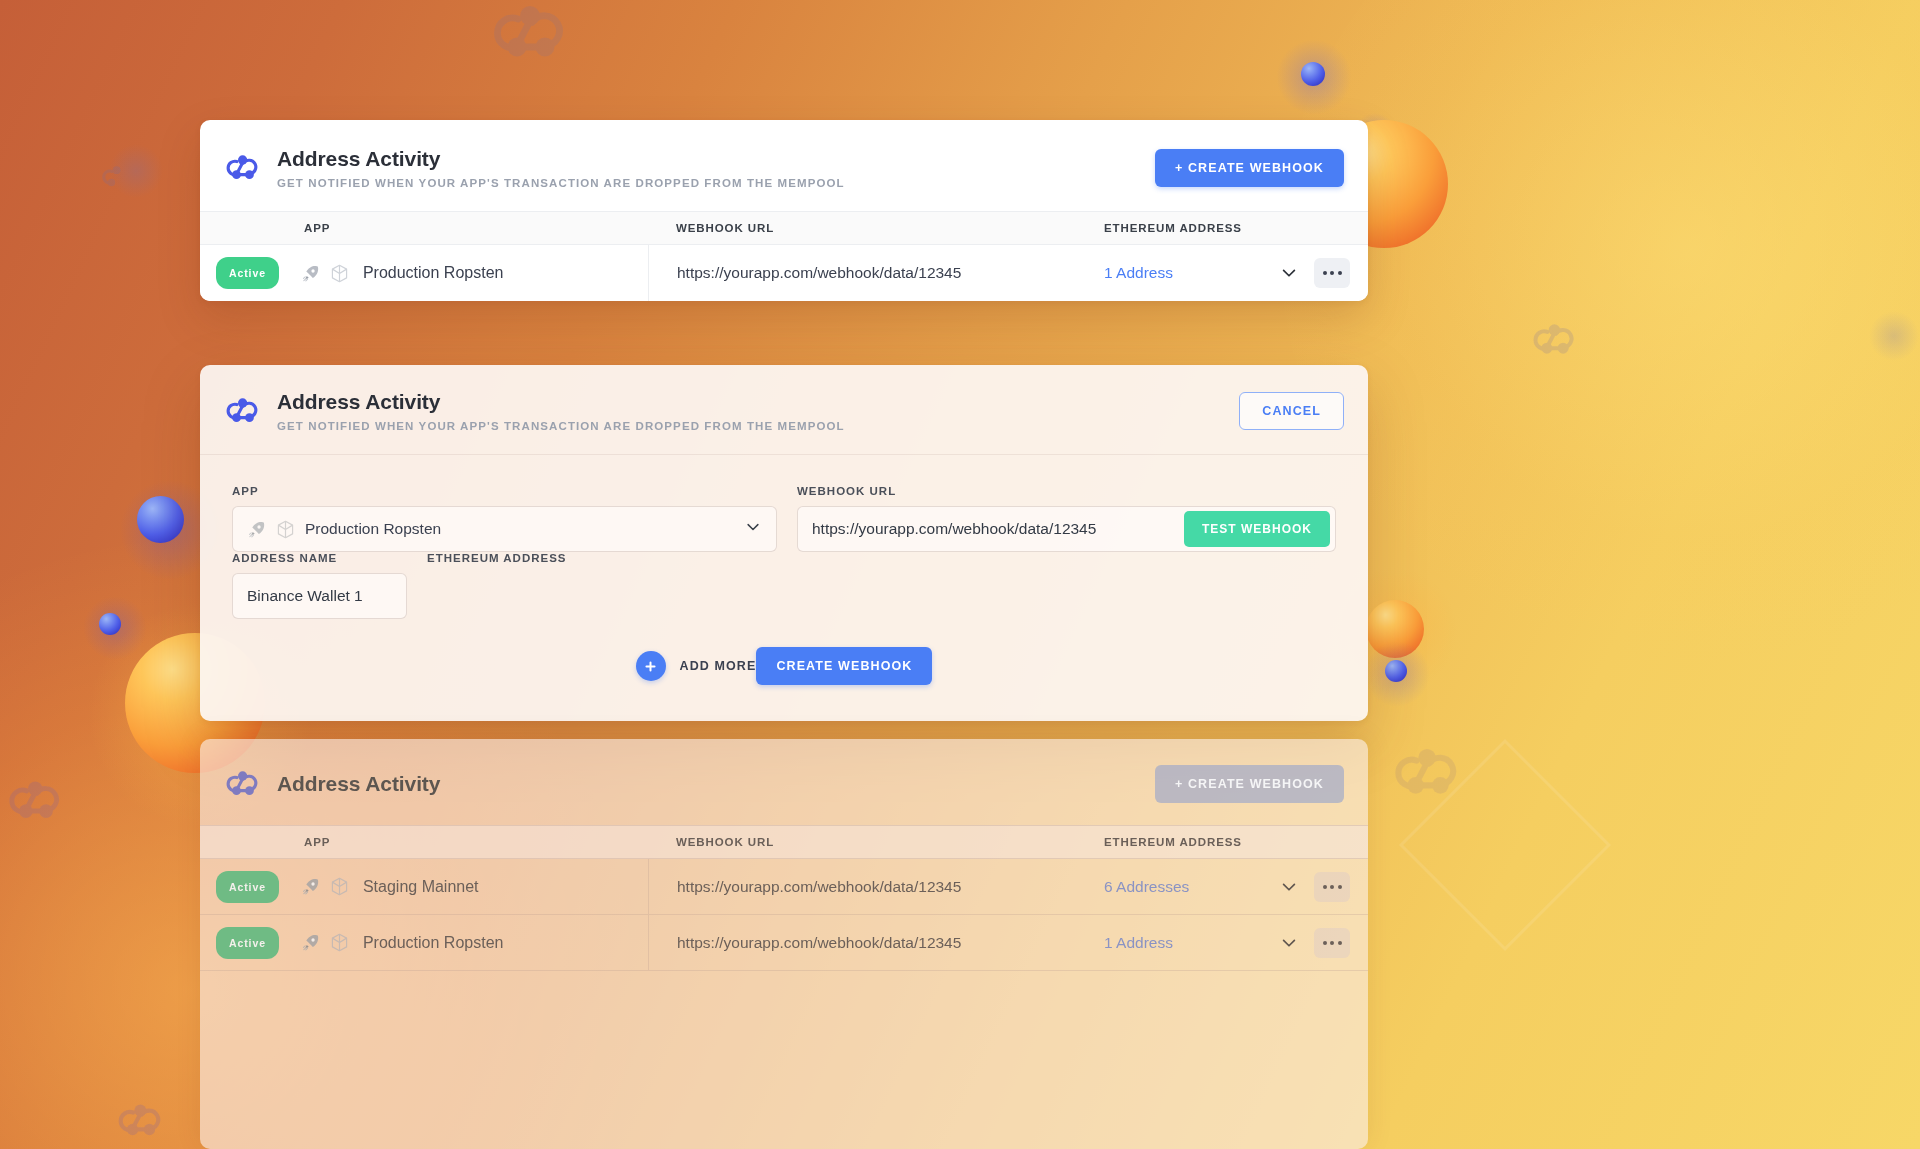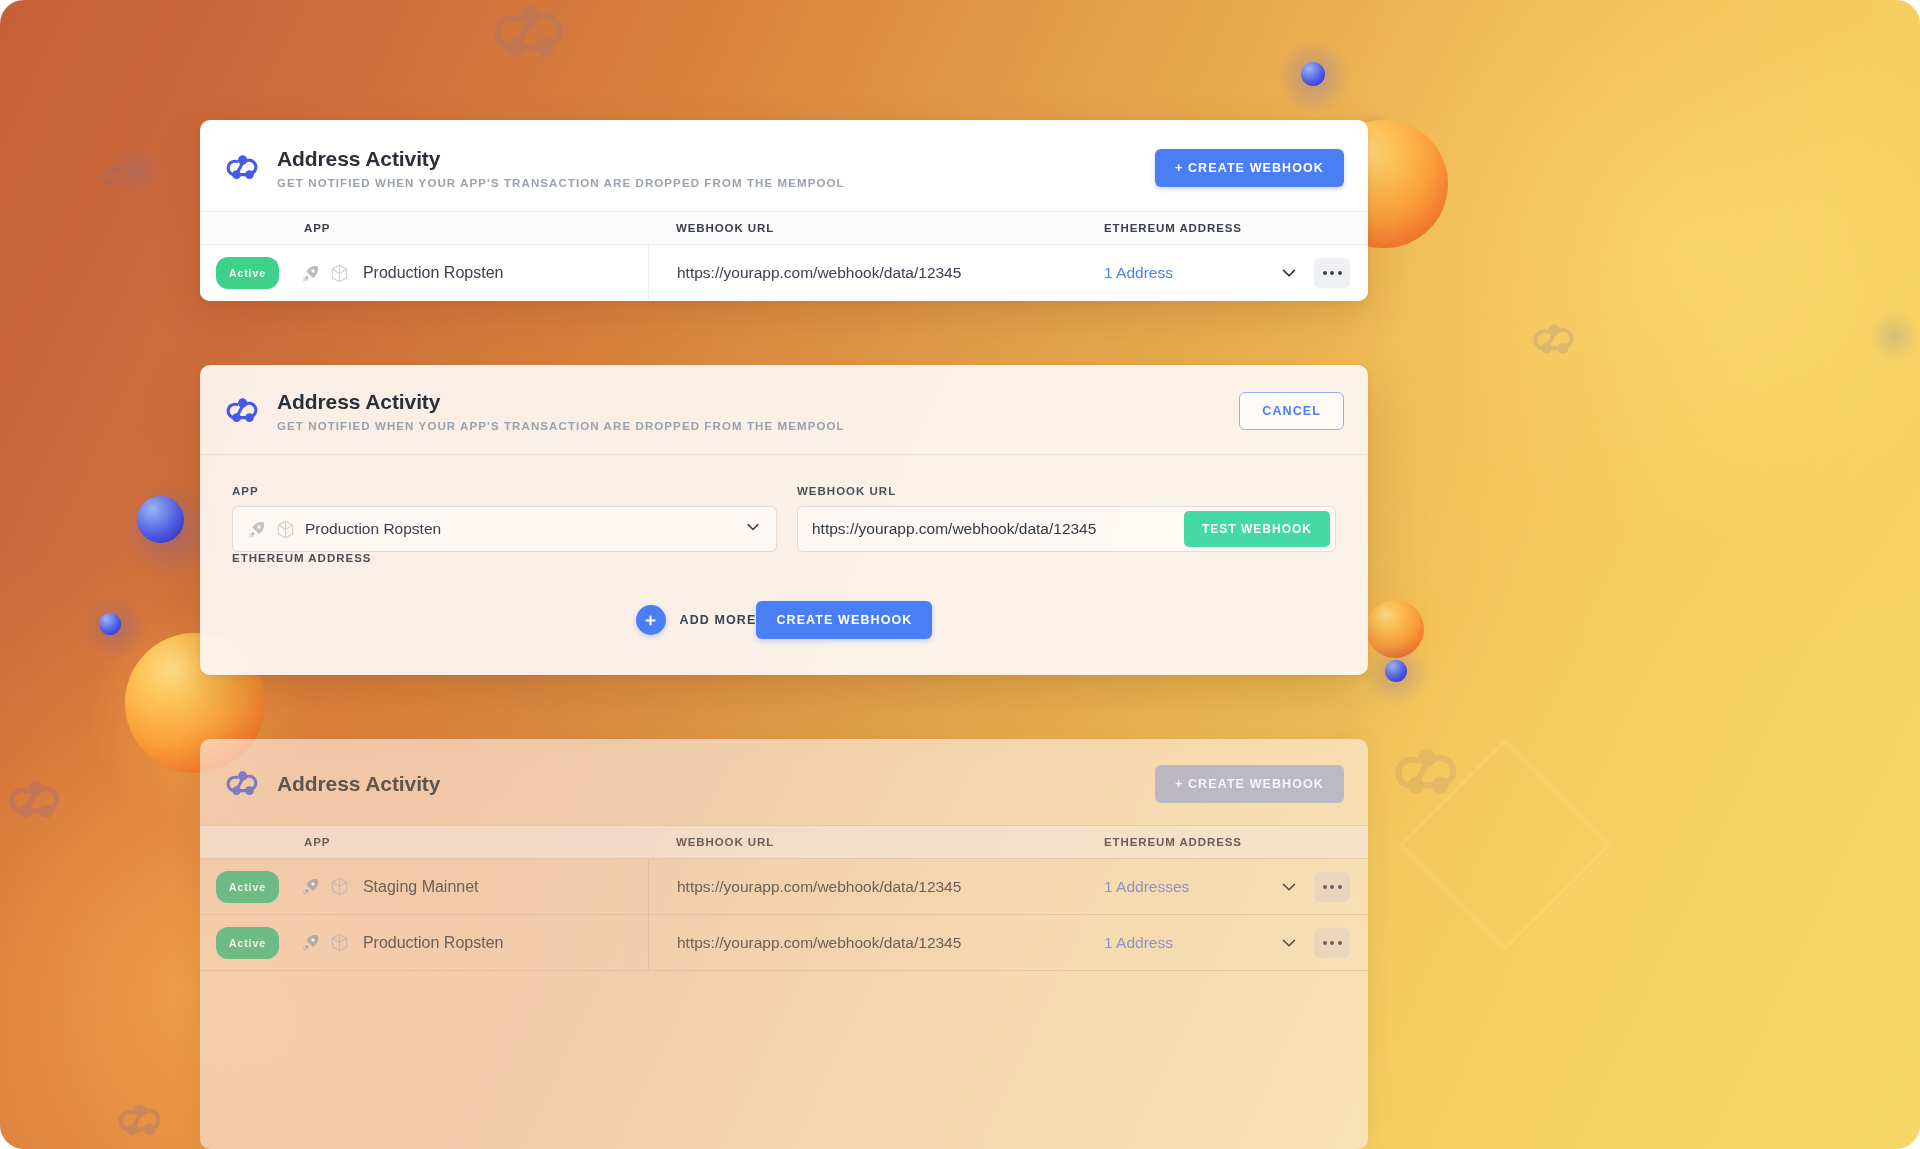--- a/index.html
+++ b/index.html
@@ -18,21 +18,20 @@
     height: 1149px;
     overflow: hidden;
     background: linear-gradient(115deg,
                 #c55f38 0%,
                 #cd6c3b 14%,
                 #d9833f 30%,
                 #e5a04a 46%,
                 #efba55 62%,
                 #f5ce60 78%,
                 #f7d767 100%);
-    border-radius: 24px;
   }
 
   
   .bg-tint-a {
     position: absolute; left: -260px; top: 540px;
     width: 900px; height: 900px; border-radius: 50%;
     background: radial-gradient(circle at 50% 50%,
         rgba(255,182,80,.55) 0%, rgba(255,160,60,.20) 45%, rgba(255,150,50,0) 72%);
     pointer-events: none;
   }
@@ -545,20 +544,26 @@
         <div class="grp-url">
           <div class="f-label">Webhook URL</div>
           <div class="f-field with-btn">
             <span>https://yourapp.com/webhook/data/12345</span>
             <button class="btn btn-test">Test Webhook</button>
           </div>
         </div>
       </div>
 
       <div class="f-row f-block-row">
+        <div class="grp-name">
+          <div class="f-label">Address Name</div>
+          <div class="f-field">
+            <span>Binance Wallet 1</span>
+          </div>
+        </div>
         <div class="grp-addr">
           <div class="f-label">Ethereum Address</div>
         </div>
       </div>
 
       <div class="form-actions">
         <div class="add-more">
           <span class="plus-circle">
             <svg width="15" height="15" viewBox="0 0 24 24">
                 <path d="M12 5.5v13M5.5 12h13" stroke="#ffffff" stroke-width="3.2" stroke-linecap="round"></path>
@@ -618,21 +623,21 @@
               <path d="M12 2.6V12M12 12l8.1-5M12 12l-8.1-5M12 12v9.4"></path>
             </g>
           </svg>
         </span>
         <span class="app-name">Staging Mainnet</span>
       </div>
       <div class="col-url">
         <span class="url-text">https://yourapp.com/webhook/data/12345</span>
       </div>
       <div class="col-eth">
-        <span class="eth-link">1 Addresses</span>
+        <span class="eth-link">6 Addresses</span>
         <span class="row-actions">
           <span class="chev">
             <svg width="20" height="20" viewBox="0 0 24 24">
                 <path d="M5.5 8.8 12 15.3l6.5-6.5" fill="none" stroke="#5f554e" stroke-width="2" stroke-linecap="round" stroke-linejoin="round"></path>
               </svg>
           </span>
           <span class="dots">
             <i class="dot"></i>
             <i class="dot"></i>
             <i class="dot"></i>

